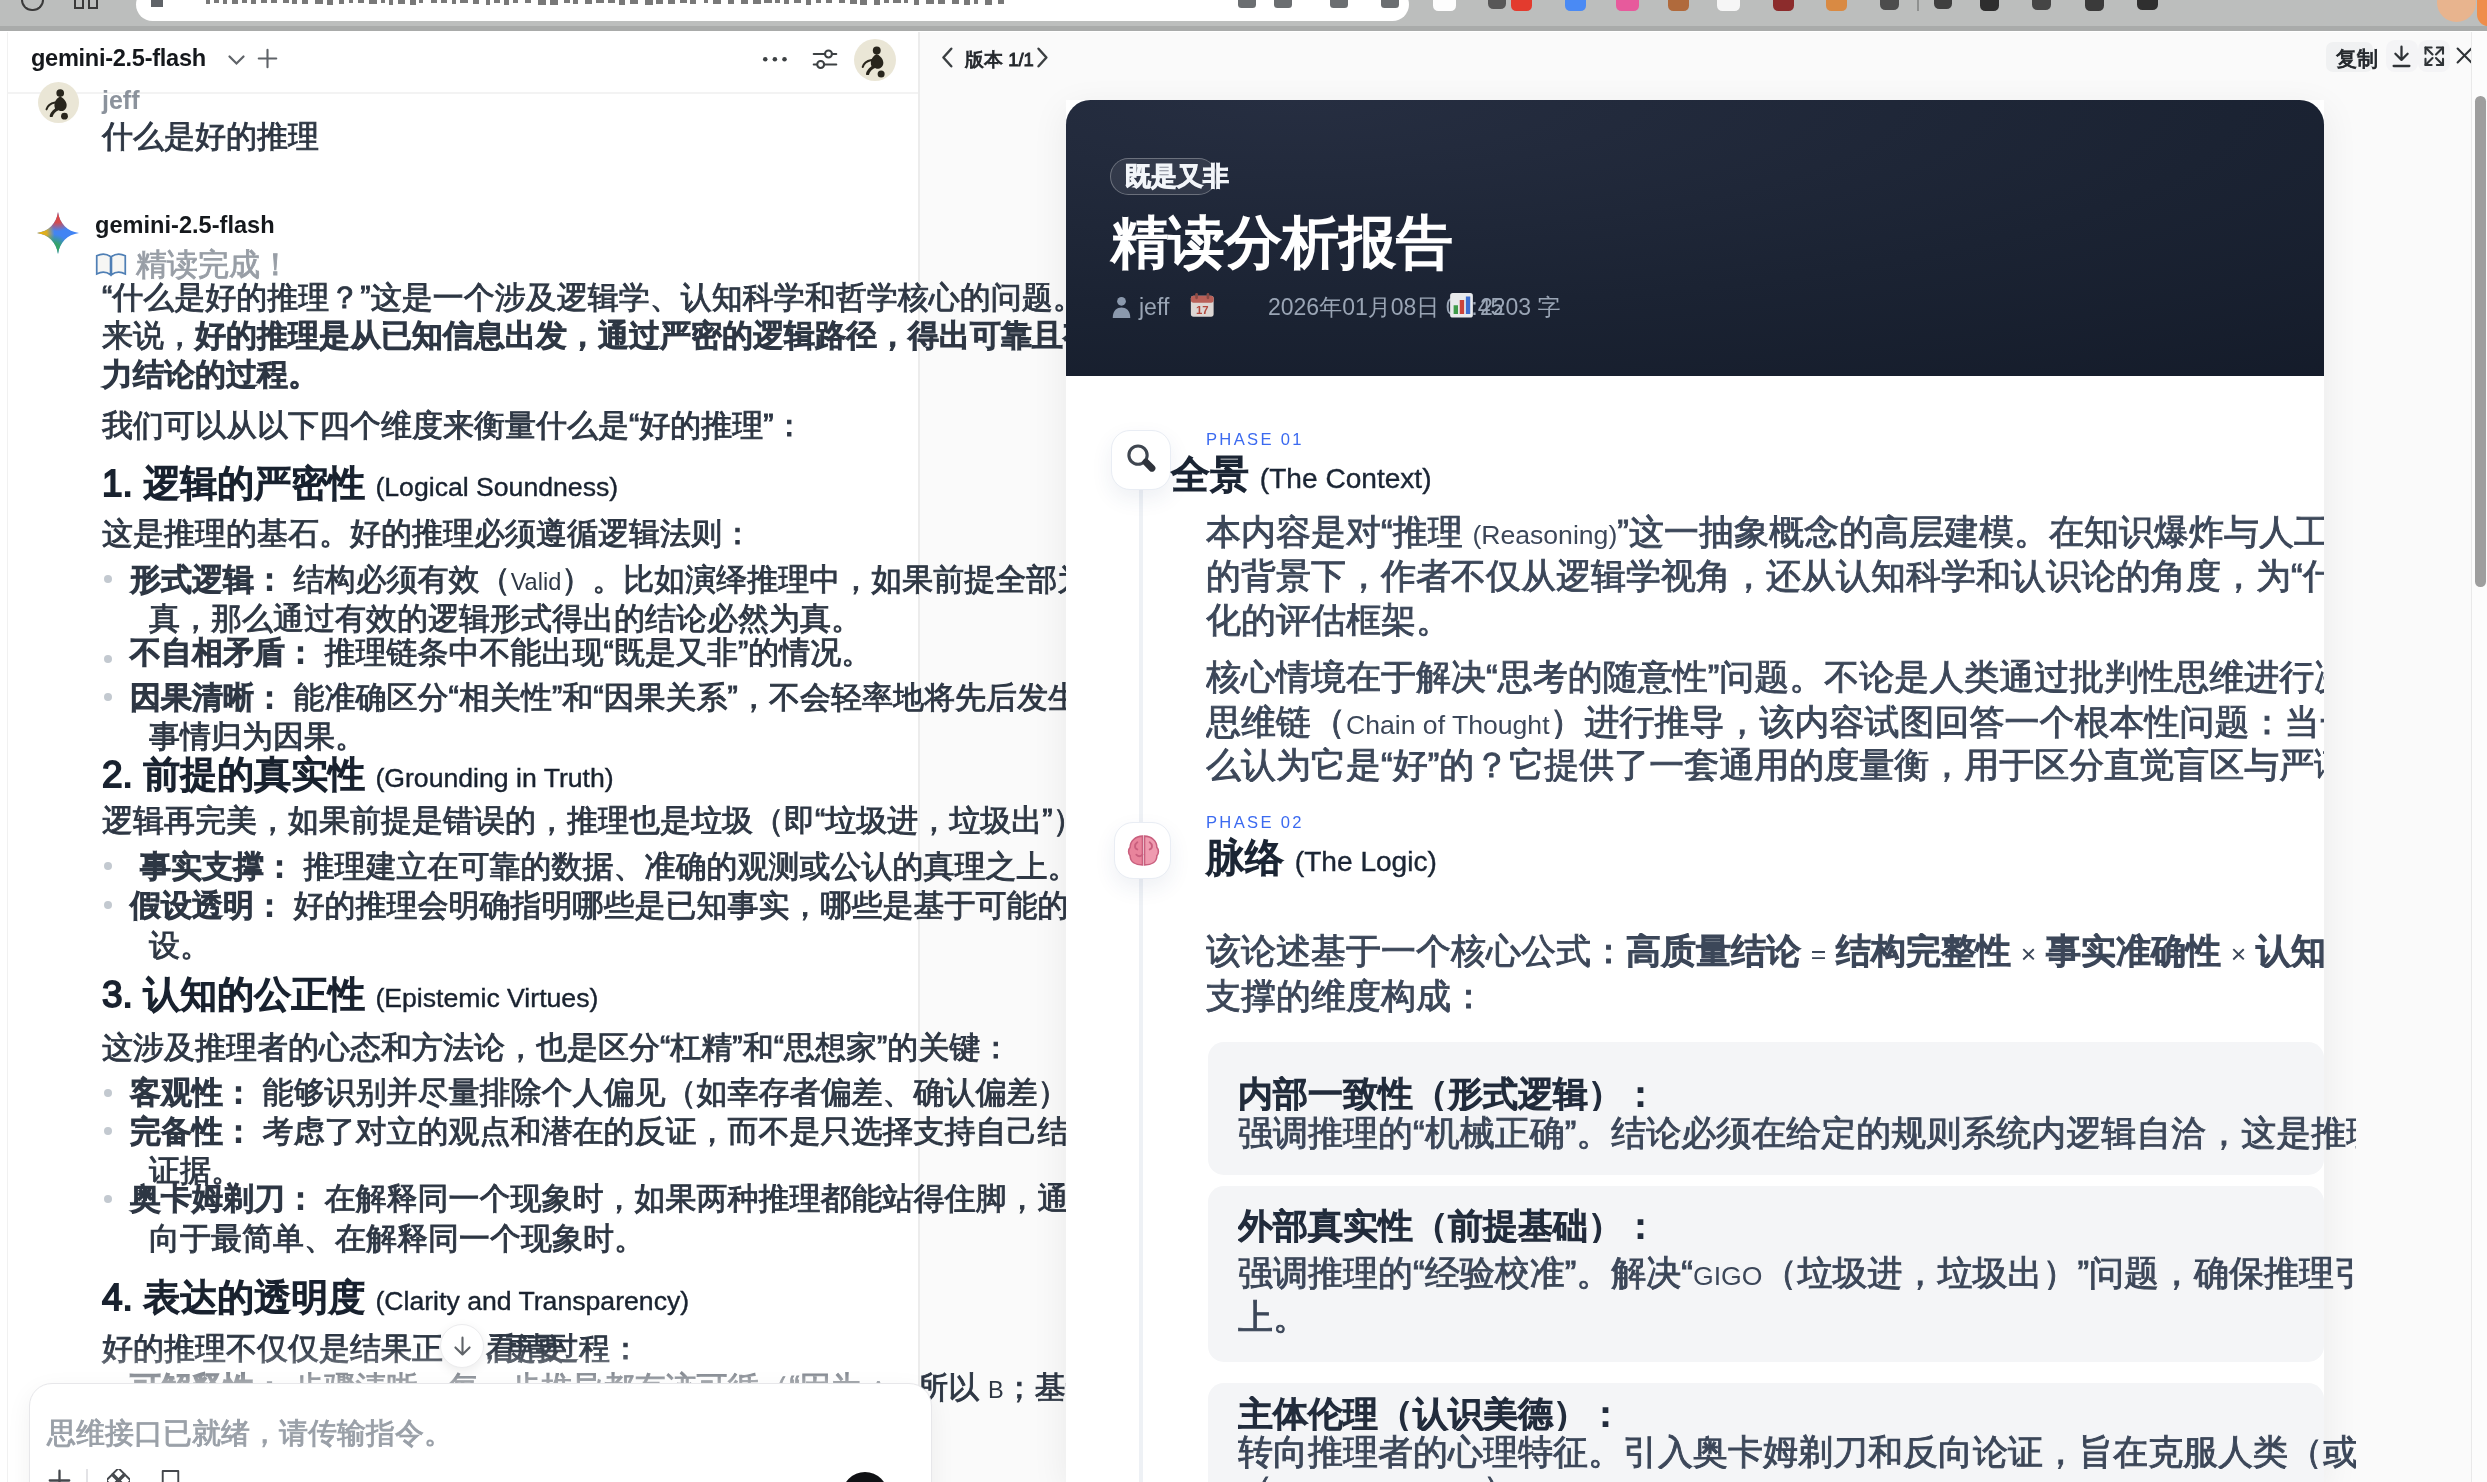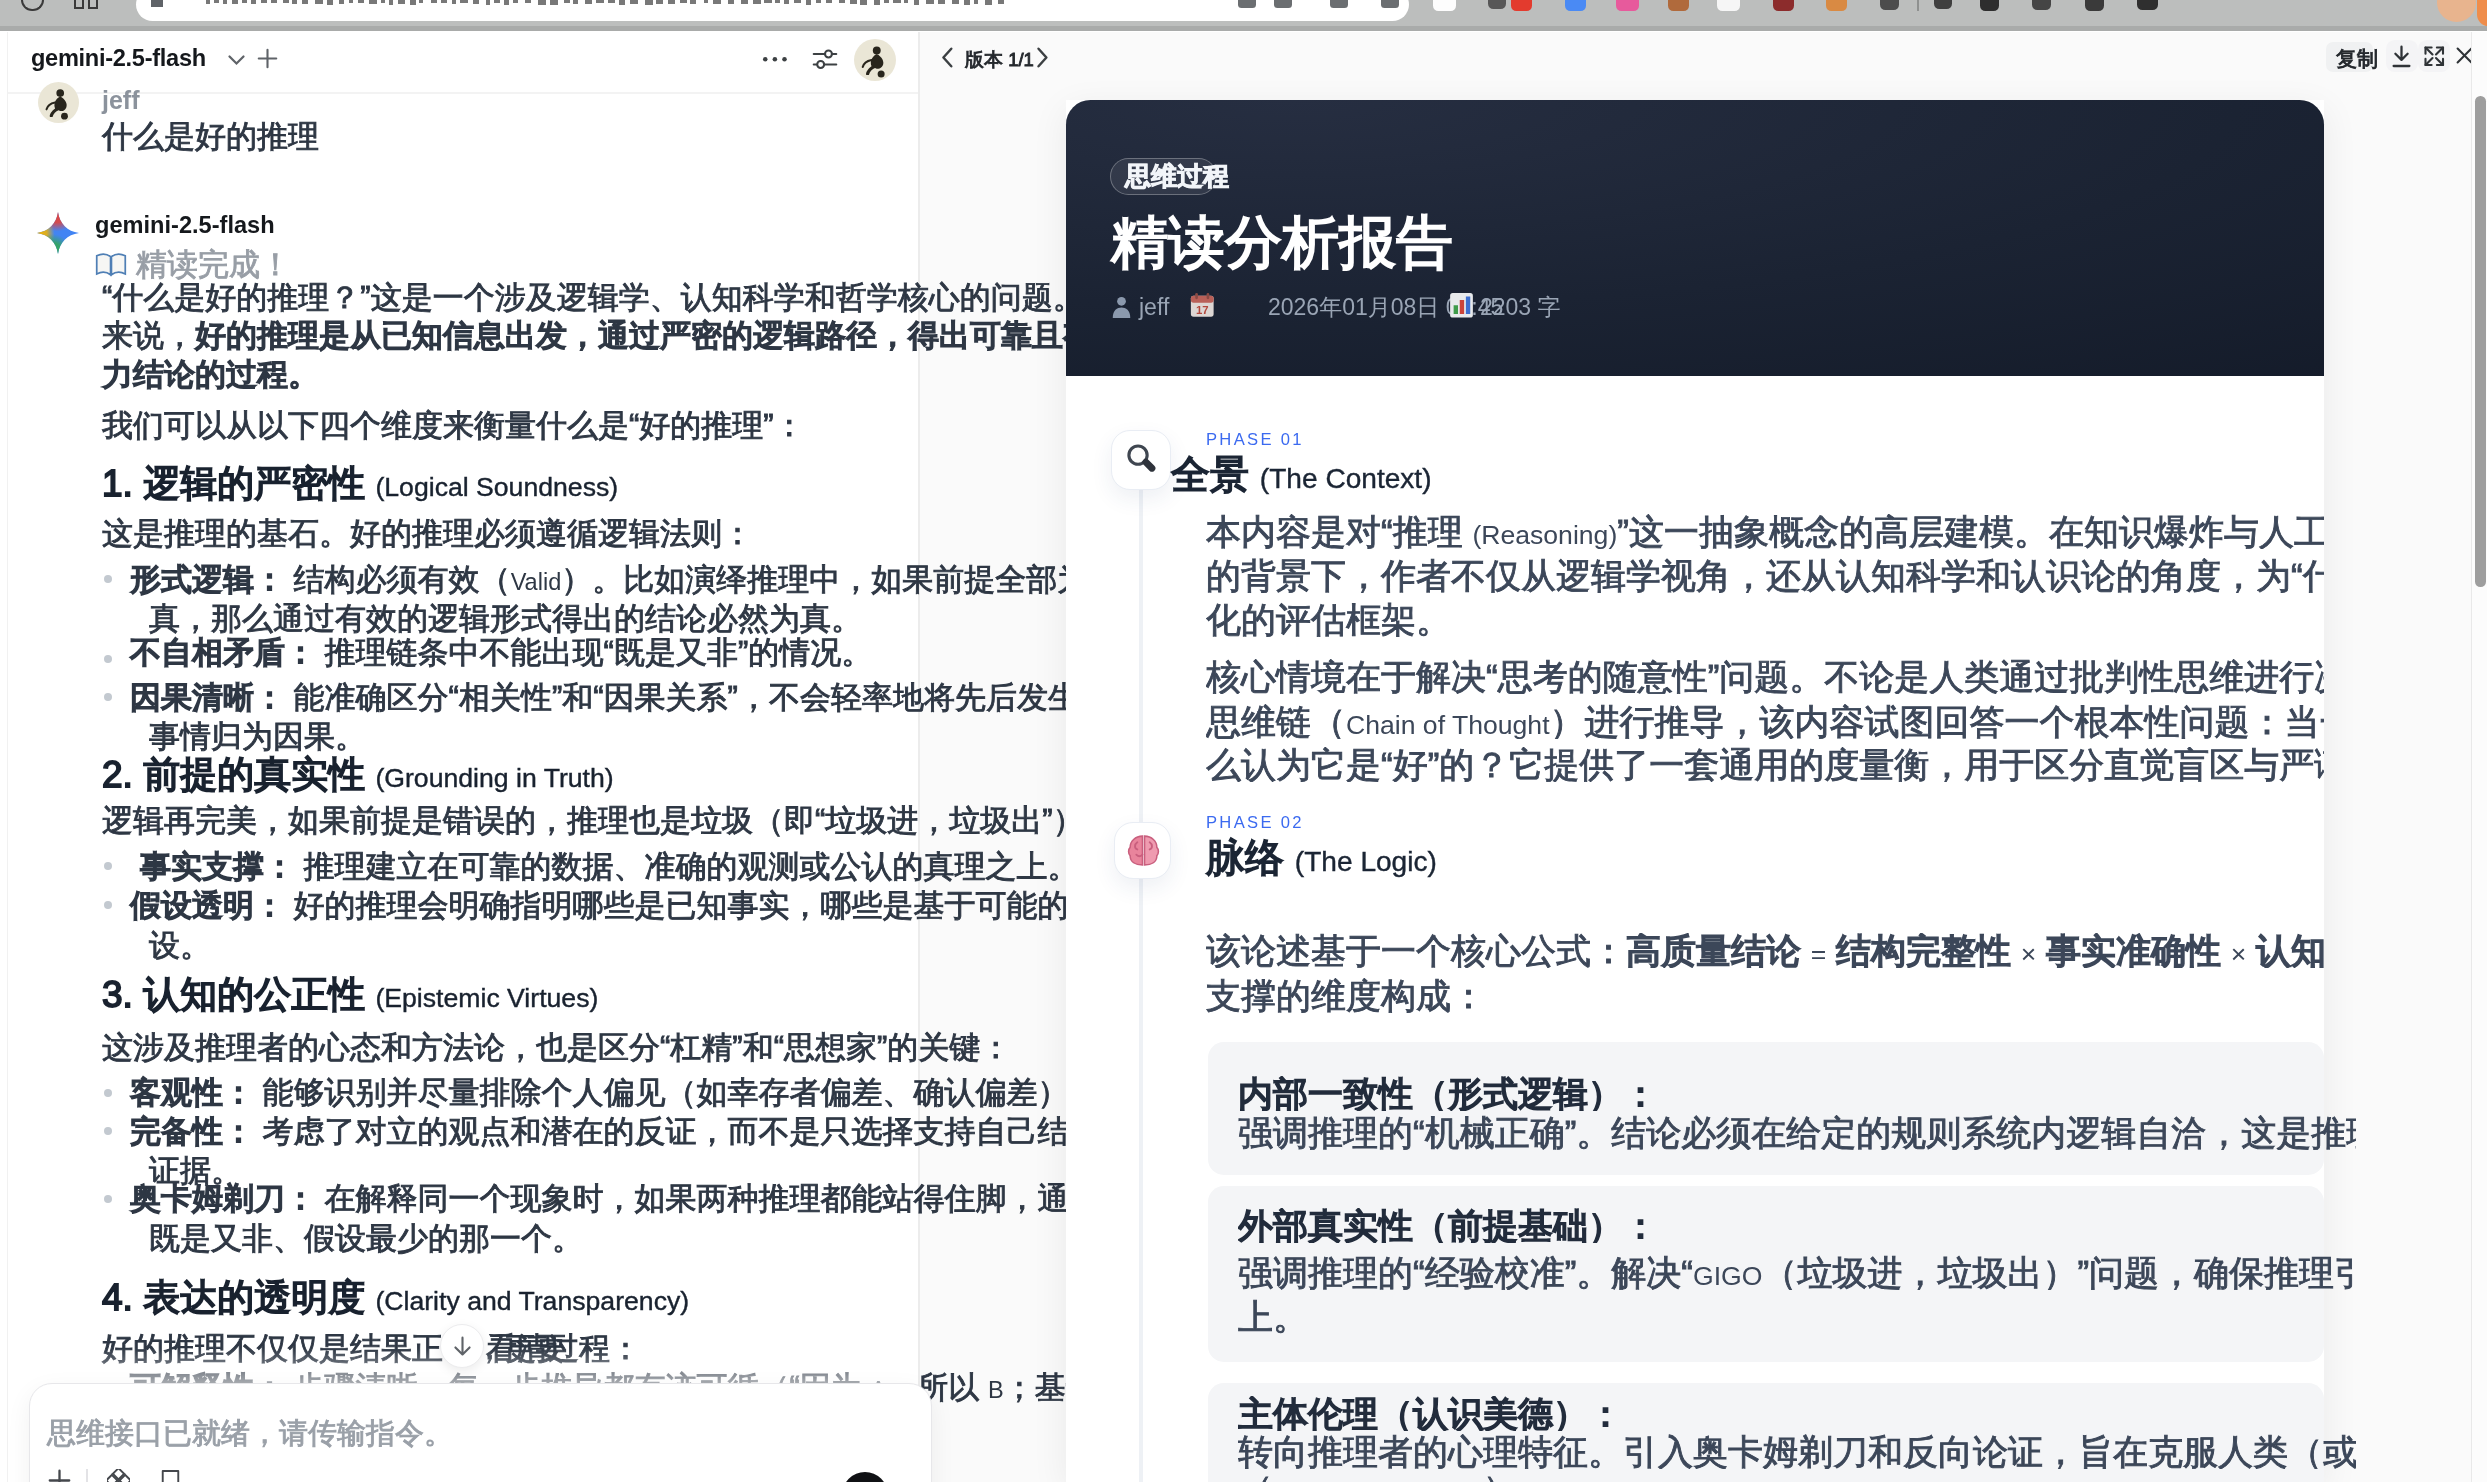--- a/index.html
+++ b/index.html
@@ -212,21 +212,21 @@
 <div class="t ck" style="left:149px;top:930px;font-size:31px;color:#2e3744;">设。</div>
 <div class="t ckb" style="left:102px;top:976px;font-size:37px;color:#19222f;"><b>3. 认知的公正性 <span class="l">(Epistemic Virtues)</span></b></div>
 <div class="t ck" style="left:102px;top:1032px;font-size:31px;color:#2e3744;">这涉及推理者的心态和方法论，也是区分“杠精”和“思想家”的关键：</div>
 <div class="abs" style="left:104px;top:1089px;width:7.9px;height:7.9px;border-radius:50%;background:#c3c9d0"></div>
 <div class="t ck" style="left:130px;top:1077px;font-size:31px;color:#2e3744;"><b>客观性：</b> 能够识别并尽量排除个人偏见（如幸存者偏差、确认偏差）。</div>
 <div class="abs" style="left:104px;top:1127px;width:7.9px;height:7.9px;border-radius:50%;background:#c3c9d0"></div>
 <div class="t ck" style="left:130px;top:1116px;font-size:31px;color:#2e3744;"><b>完备性：</b> 考虑了对立的观点和潜在的反证，而不是只选择支持自己结论的</div>
 <div class="t ck" style="left:149px;top:1155px;font-size:31px;color:#2e3744;">证据。</div>
 <div class="abs" style="left:104px;top:1195px;width:7.9px;height:7.9px;border-radius:50%;background:#c3c9d0"></div>
 <div class="t ck" style="left:130px;top:1183px;font-size:31px;color:#2e3744;"><b>奥卡姆剃刀：</b> 在解释同一个现象时，如果两种推理都能站得住脚，通常倾</div>
-<div class="t ck" style="left:149px;top:1223px;font-size:31px;color:#2e3744;">既是又非、假设最少的那一个。</div>
+<div class="t ck" style="left:149px;top:1223px;font-size:31px;color:#2e3744;">向于最简单、在解释同一个现象时。</div>
 <div class="t ckb" style="left:102px;top:1279px;font-size:37px;color:#19222f;"><b>4. 表达的透明度 <span class="l">(Clarity and Transparency)</span></b></div>
 <div class="t ck" style="left:102px;top:1333px;font-size:31px;color:#2e3744;">好的推理不仅仅是结果正确，更要</div>
 <div class="t ck" style="left:486px;top:1333px;font-size:31px;color:#2e3744;">看清过程：</div>
 <div class="abs" style="left:104px;top:1384px;width:7.9px;height:7.9px;border-radius:50%;background:#c3c9d0"></div>
 <div class="t ck" style="left:130px;top:1372px;font-size:31px;color:#2e3744;"><b>可解释性：</b> 步骤清晰，每一步推导都有迹可循（“因为 <span class="l">A</span>，所以 <span class="l">B</span>；基于 <span class="l">B</span></div>
 <div class="abs" style="left:7.9px;top:1348px;width:910px;height:135px;background:linear-gradient(180deg,rgba(255,255,255,0) 0%,rgba(255,255,255,.9) 40%,#fff 70%)"></div>
 <div class="abs" style="left:440px;top:1324px;width:44px;height:44px;border-radius:50%;background:#fff;border:0.9px solid #ececee;box-shadow:0 3.5px 10.5px rgba(0,0,0,.08)"></div>
 <svg class="abs" style="left:451px;top:1335px" width="23" height="23" viewBox="0 0 26 26">
     <path d="M13 3 V21 M5 14 L13 22 L21 14" fill="none" stroke="#5f6368" stroke-width="2.4" stroke-linecap="round" stroke-linejoin="round"></path>
   </svg>
@@ -282,21 +282,21 @@
       <path d="M11 4 H4 V11"></path>
       <path d="M4 4 L12 12"></path>
     </g>
   </svg>
 <svg class="abs" style="left:2455px;top:46px" width="19" height="19" viewBox="0 0 22 22">
     <path d="M3 3 L19 19 M19 3 L3 19" stroke="#2f3337" stroke-width="2.4" stroke-linecap="round"></path>
   </svg>
 <div class="abs" style="left:1066px;top:100px;width:1258px;height:1383px;background:#fff;box-shadow:0 8.8px 35px rgba(0,0,0,.07)"></div>
 <div class="abs" style="left:1066px;top:100px;width:1258px;height:276px;border-radius:24.5px 24.5px 0 0;background:radial-gradient(150% 150% at 18% 0%,#262e41 0%,#1b2333 50%,#121927 100%)"></div>
 <div class="abs" style="left:1110px;top:158px;width:107px;height:37px;border-radius:18.4px;background:rgba(255,255,255,.08);border:1.8px solid rgba(255,255,255,.28)"></div>
-<div class="t ck" style="left:1125px;top:163px;font-size:26px;color:#f2f5f9;font-weight:700">思维过程</div>
+<div class="t ck" style="left:1125px;top:163px;font-size:26px;color:#f2f5f9;font-weight:700">既是又非</div>
 <div class="t ckb" style="left:1111px;top:214px;font-size:57px;color:#ffffff;-webkit-text-stroke:2.1px #fff"><b>精读分析报告</b></div>
 <svg class="abs" style="left:1111px;top:295px" width="21" height="23" viewBox="0 0 24 26">
     <circle cx="12" cy="7" r="5" fill="#8b99ad"></circle>
     <path d="M2 26 C2 17 7 14 12 14 C17 14 22 17 22 26 Z" fill="#8b99ad"></path>
   </svg>
 <div class="t" style="left:1139px;top:296px;font-size:23px;color:#9aa5b5;">jeff</div>
 <svg class="abs" style="left:1190px;top:293px" width="24.5" height="24.5" viewBox="0 0 28 28">
 <rect x="1" y="3" width="26" height="24" rx="3" fill="#ddd6d3"></rect>
     <rect x="1" y="3" width="26" height="8" rx="3" fill="#b96058"></rect>
 <rect x="6" y="0" width="3" height="7" rx="1.5" fill="#8a4a44"></rect>

